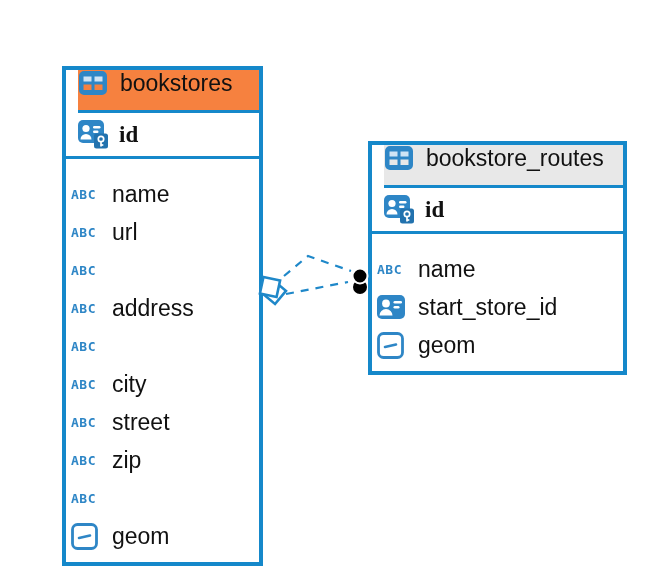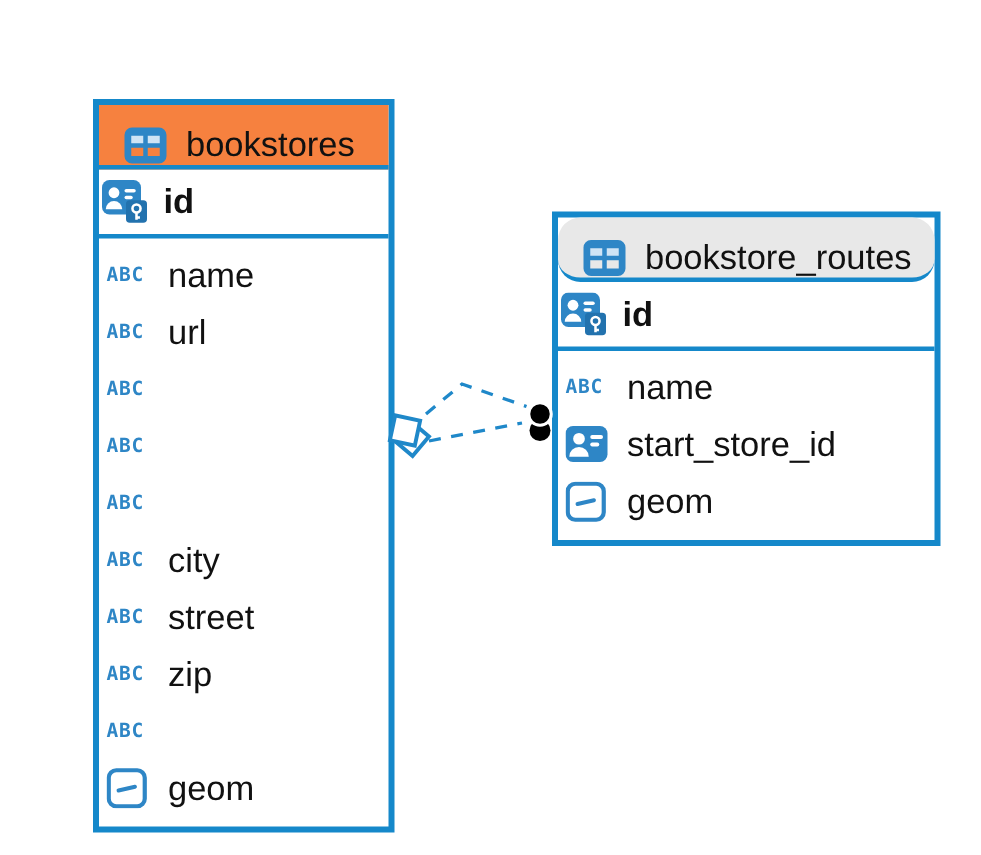--- a/index.html
+++ b/index.html
@@ -16,38 +16,40 @@
   .table-card{
     position:absolute;
     background:#ffffff;
     border:4px solid #1588CA;
     box-sizing:content-box;
     z-index:2;
   }
   .table-card.t0{left:62px;top:66px;width:193px;}
   .table-card.t1{left:368px;top:141px;width:251px;}
   .tbl-header{
-    display:flex;align-items:flex-end;
+    display:flex;align-items:flex-start;
     height:40px;
-    padding-left:16px;
+    padding-left:0;
     border-bottom:3px solid #1588CA;
+    margin-left:12px;
   }
   .tbl-title{
     font-size:23px;color:#111111;
     margin-left:8px;
     white-space:nowrap;
   }
   .pk-row{
     display:flex;align-items:center;
     height:43px;
-    padding-left:2px;
+    padding-left:12px;
     border-bottom:3px solid #1588CA;
+    font-family:Liberation Serif, serif;
   }
   .pk-row .label{font-weight:bold;}
-  .fields{padding:5px 0 7px 0;}
+  .fields{padding:16px 0 7px 0;}
   .row{
     display:flex;align-items:center;
     height:38px;
     padding-left:5px;
   }
   .icon{
     width:34px;
     display:flex;align-items:center;justify-content:flex-start;
     flex:0 0 34px;
   }
@@ -117,20 +119,21 @@
         </div>
         <div class="row">
           <span class="icon">
       <b class="abc">ABC</b>
           </span>
         </div>
         <div class="row">
           <span class="icon">
       <b class="abc">ABC</b>
           </span>
+          <span class="label">address</span>
         </div>
         <div class="row">
           <span class="icon">
       <b class="abc">ABC</b>
           </span>
         </div>
         <div class="row">
           <span class="icon">
       <b class="abc">ABC</b>
           </span>
@@ -159,21 +162,21 @@
         <rect x="1.5" y="1.5" width="24" height="24" rx="5" fill="#ffffff" stroke="#2E86C6" stroke-width="2.8"></rect>
         <line x1="8" y1="15" x2="19" y2="12.5" stroke="#2E86C6" stroke-width="2.6" stroke-linecap="round"></line>
       </svg>
           </span>
           <span class="label">geom</span>
         </div>
       </div>
   </div>
 
   <div class="table-card t1">
-    <div class="tbl-header js-headerbg" style="background: rgb(232, 232, 232); border-radius: 15px;">
+    <div class="tbl-header js-headerbg" style="background: rgb(232, 232, 232);">
       <span class="icon js-icon">
       <svg width="30" height="26" viewBox="0 0 30 26">
         <path fill="#2E86C6" fill-rule="evenodd" d="M6,1 h18 a5,5 0 0 1 5,5 v14 a5,5 0 0 1 -5,5 h-18 a5,5 0 0 1 -5,-5 v-14 a5,5 0 0 1 5,-5 Z
           M5.5,14.5 h8 v5.5 h-8 Z M16.5,14.5 h8 v5.5 h-8 Z"></path>
         <rect x="5.5" y="6.5" width="8" height="5" fill="#CFE4F5"></rect>
         <rect x="16.5" y="6.5" width="8" height="5" fill="#CFE4F5"></rect>
       </svg>
         </span>
       <span class="tbl-title">bookstore_routes</span>
     </div>

